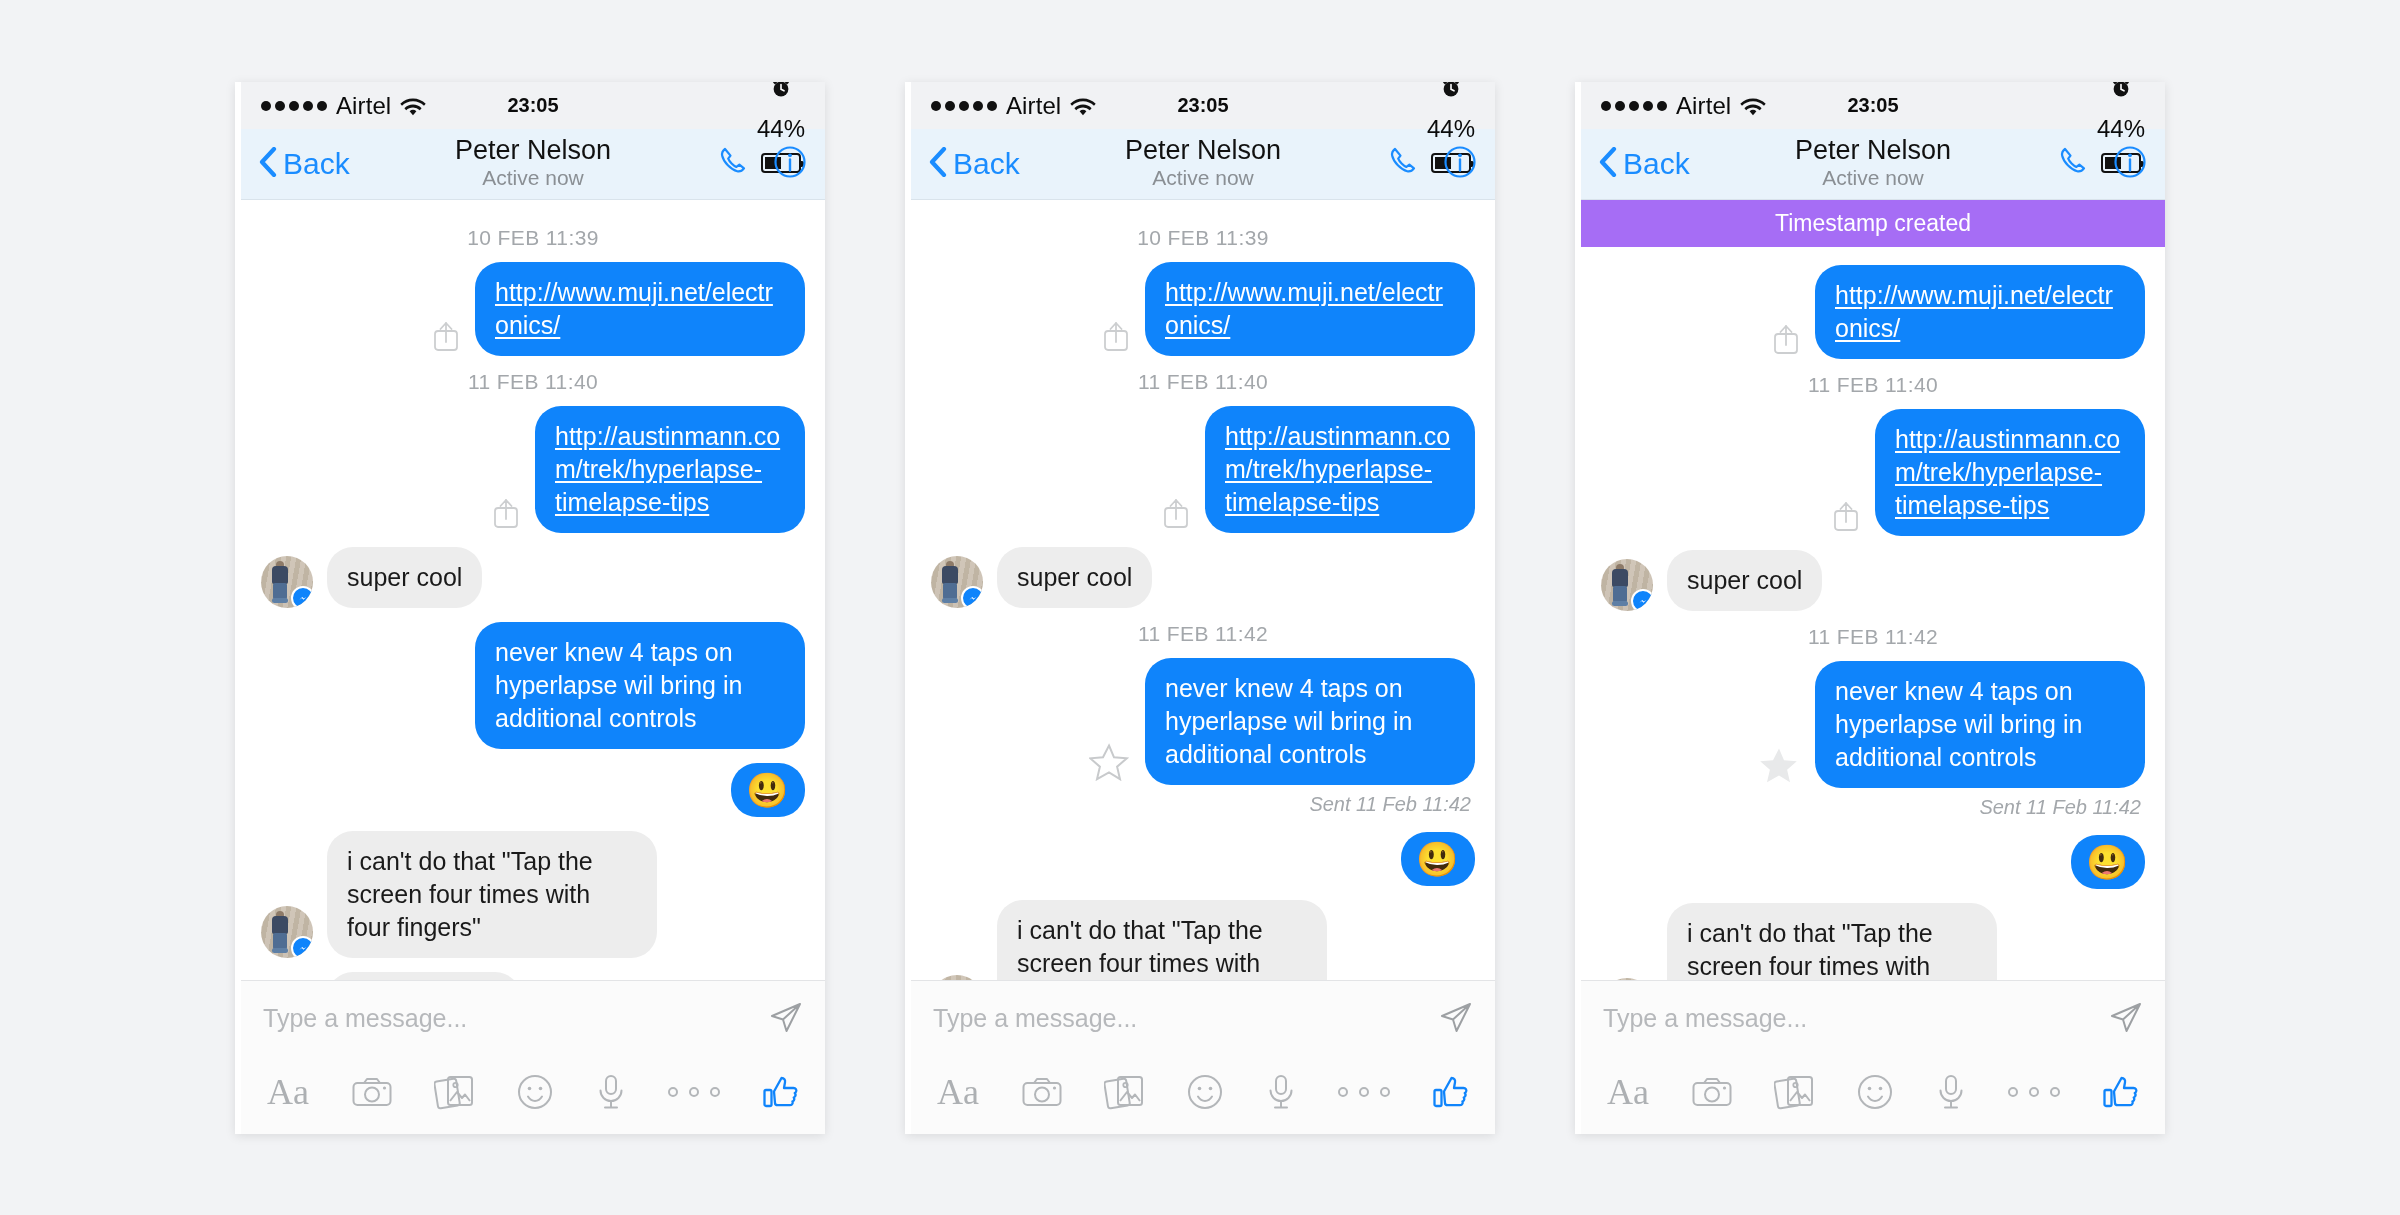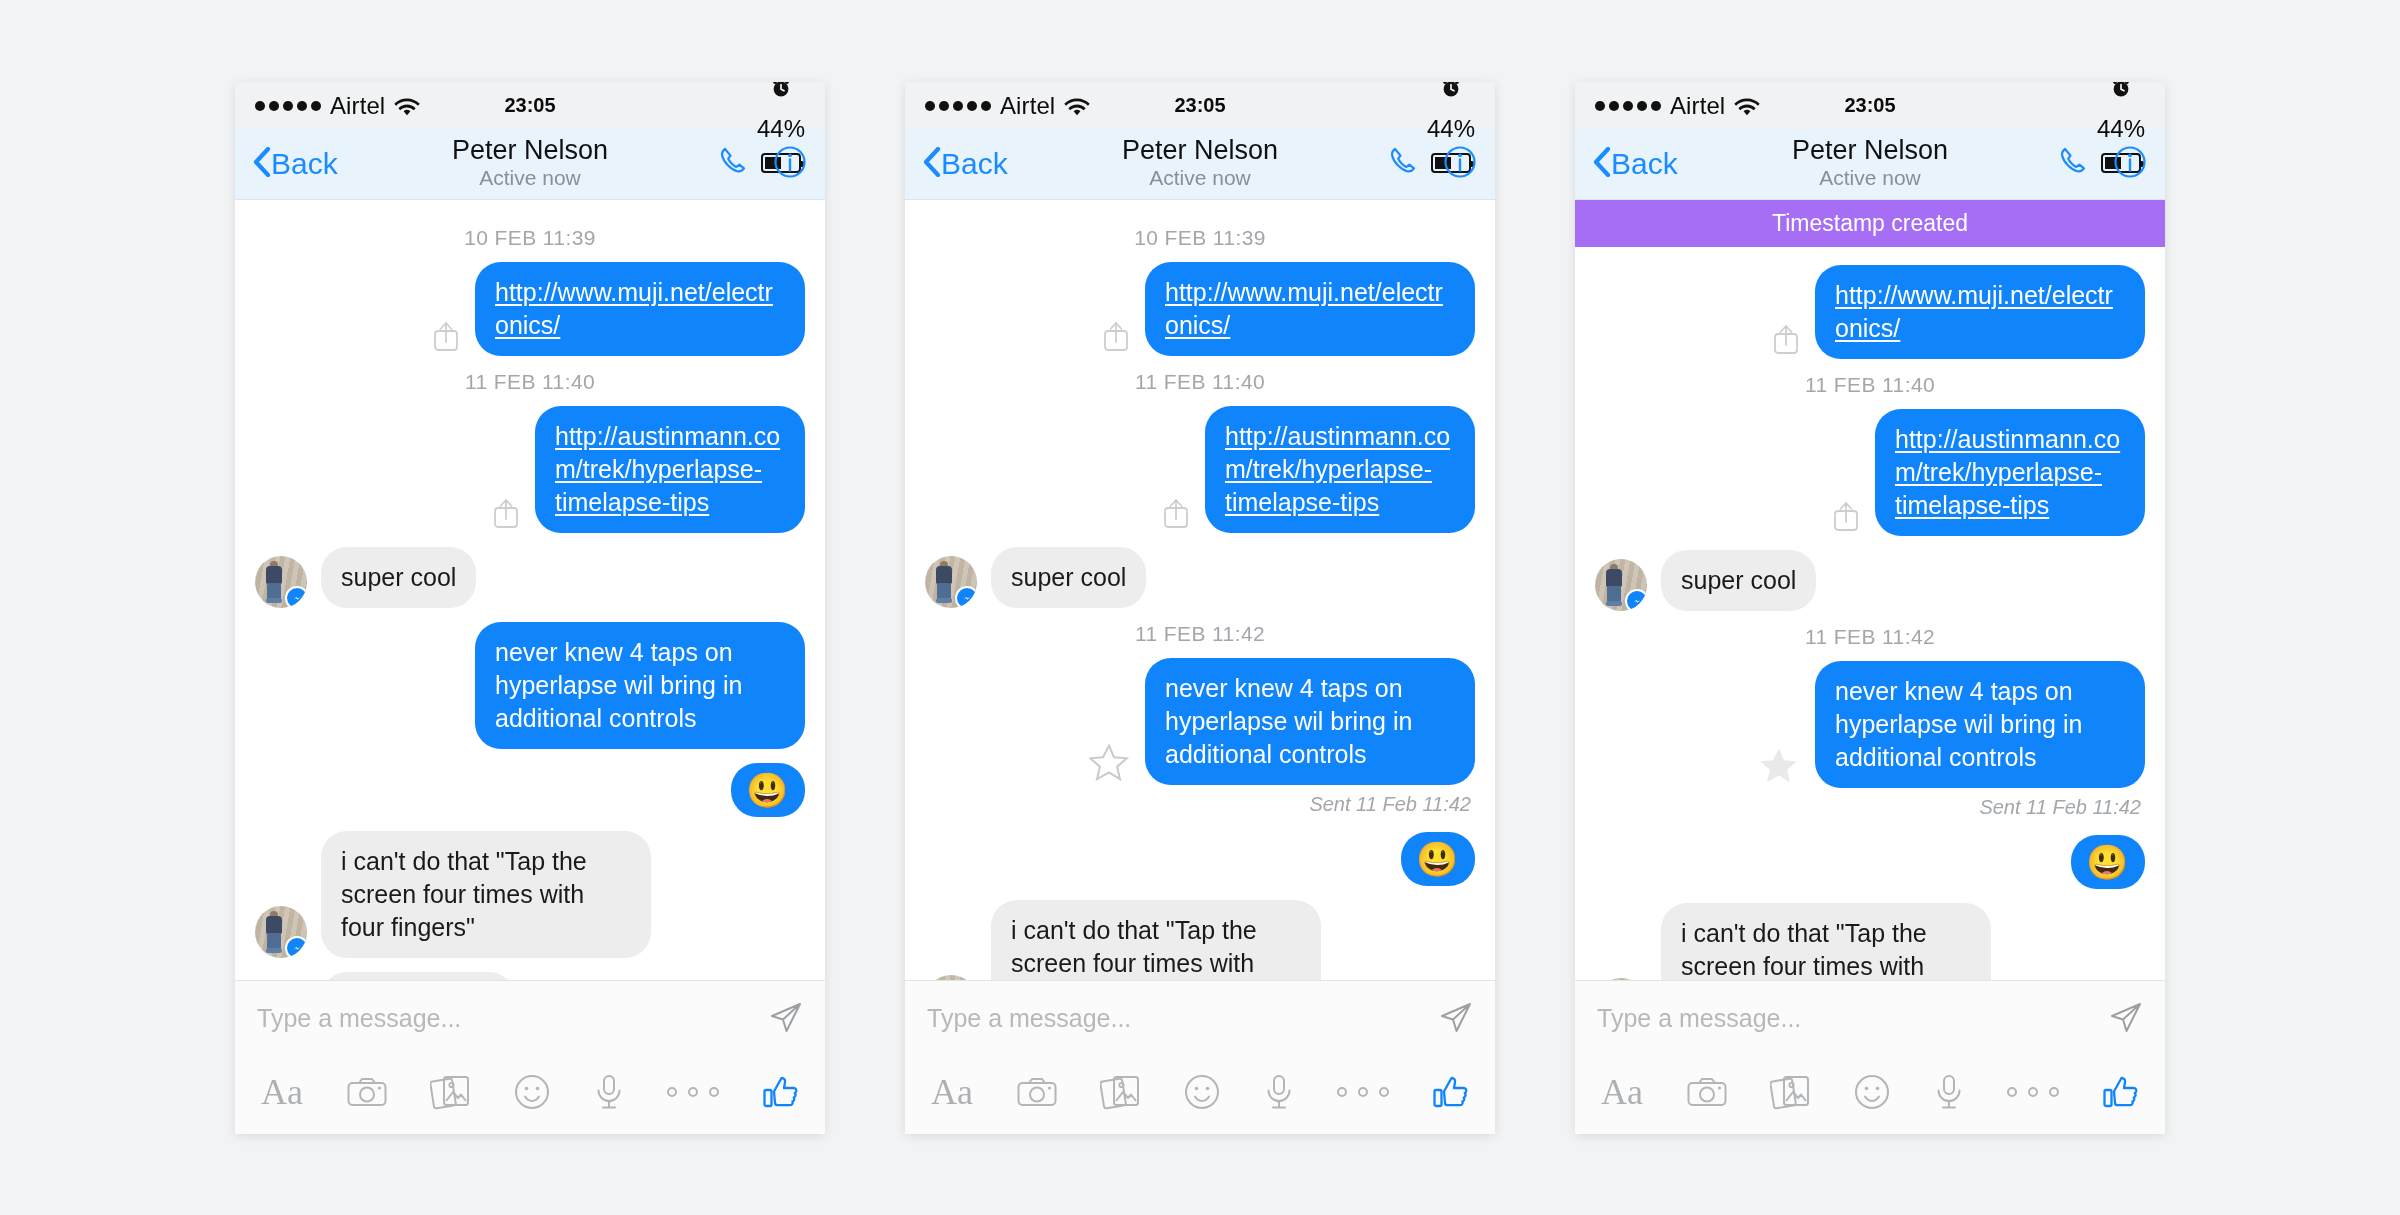--- a/index.html
+++ b/index.html
@@ -23,20 +23,21 @@
   .phone {
     position: relative;
     width: 590px;
     height: 1052px;
     background: #ffffff;
     box-shadow: 0 2px 10px rgba(0,0,0,.10);
     display: flex;
     flex-direction: column;
     overflow: hidden;
     flex: 0 0 auto;
+    padding-left: 6px;
   }
 
   
   .statusbar {
     height: 47px;
     background: #f1f2f4;
     display: flex;
     align-items: center;
     padding: 0 20px;
     font-size: 24px;
@@ -69,21 +70,21 @@
   .navbar {
     height: 71px;
     background: #e9f3fb;
     display: flex;
     align-items: center;
     padding: 0 18px;
     position: relative;
     flex: 0 0 auto;
     border-bottom: 1px solid #d9e3eb;
   }
-  .back { display: flex; align-items: center; gap: 0; color: #1a8cff; cursor: pointer; z-index:2;}
+  .back { display: flex; align-items: center; gap: 6px; color: #1a8cff; cursor: pointer; z-index:2;}
   .back-label { font-size: 30px; color: #1a8cff; }
   .nav-title-wrap {
     position: absolute; left: 0; right: 0; text-align: center; pointer-events: none;
   }
   .nav-name { font-size: 27px; color: #111; line-height: 1.08; }
   .nav-status { font-size: 21px; color: #8a8f94; line-height: 1.25; }
   .nav-right { margin-left: auto; display: flex; align-items: center; gap: 22px; z-index:2; }
 
   
   .banner {

